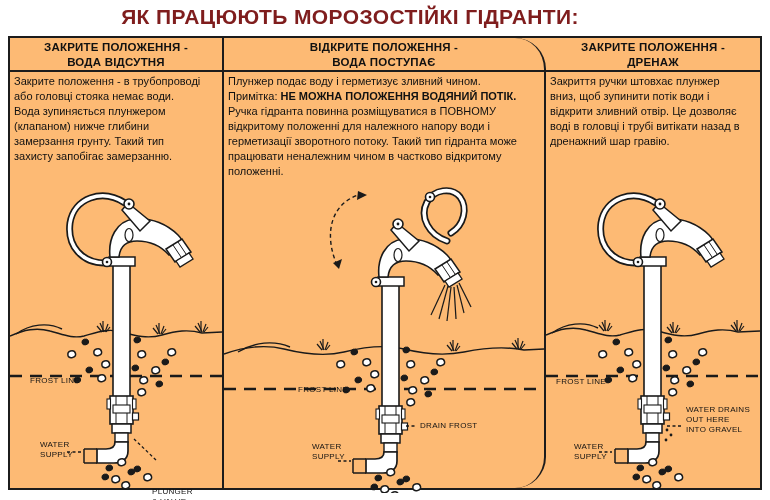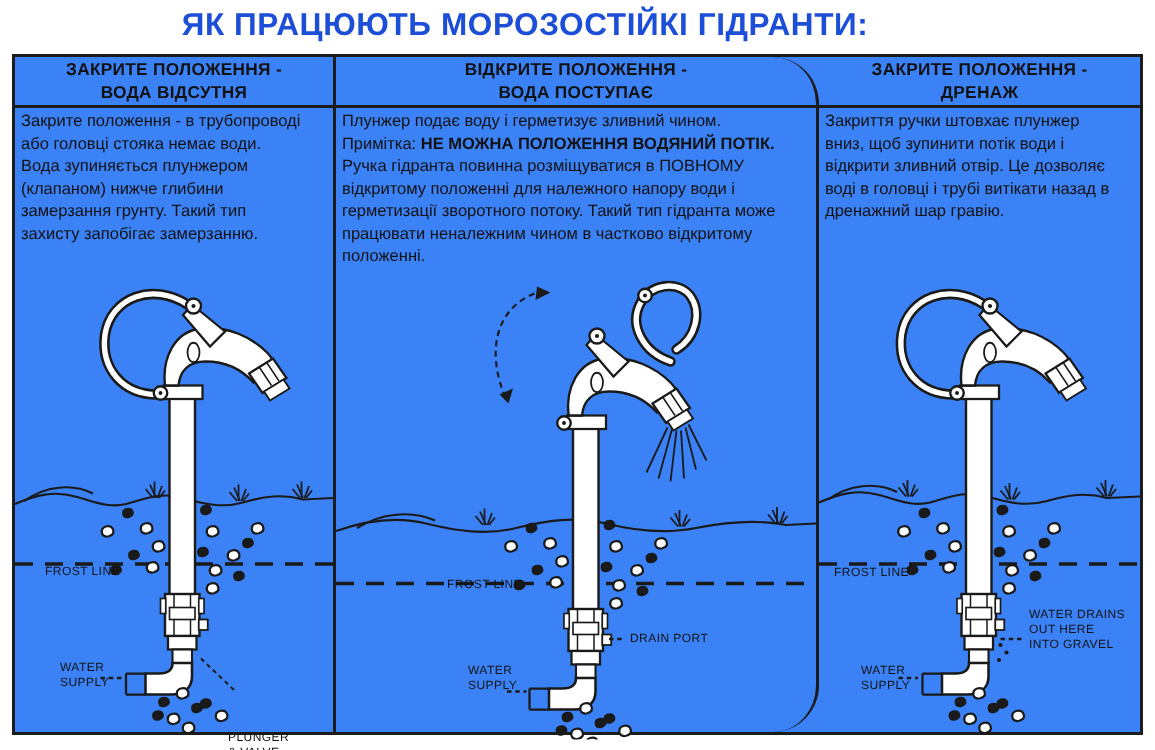--- a/index.html
+++ b/index.html
@@ -3,25 +3,25 @@
 <meta charset="utf-8">
 <style>
   html,body { margin:0; padding:0; }
   body {
     width:770px; height:500px; background:#ffffff; position:relative;
     font-family:"Liberation Sans", sans-serif; color:#111;
     overflow:hidden;
   }
   .title {
     position:absolute; top:5px; left:0; width:700px; text-align:center;
-    font-size:21px; font-weight:bold; letter-spacing:0.4px; color:#1d4ed8;
+    font-size:21px; font-weight:bold; letter-spacing:0.4px; color:#7f1d1d;
   }
   .table {
     position:absolute; left:8px; top:36px; width:750px; height:450px;
-    border:2px solid #1c1c1c; display:flex; background:#3b82f6;
+    border:2px solid #1c1c1c; display:flex; background:#fdba74;
   }
   .col { position:relative; display:flex; flex-direction:column; box-sizing:content-box; }
   .col-divider { border-right:2px solid #1c1c1c; }
   .c1 { width:212px; } .c2 { width:320px;border-radius:31px; } .c3 { width:214px; }
   .hdr {
     height:30px; border-bottom:2px solid #1c1c1c; text-align:center;
     font-weight:bold; font-size:11.5px; line-height:15px; padding-top:2px;
     white-space:pre-line; letter-spacing:0.2px;
   }
   .cbody { position:relative; flex:1; font-size:11px; line-height:15px; }
@@ -183,21 +183,21 @@
               <path d="M230 104 L232 136"></path>
             <path d="M233 102 L240 130"></path>
               <path d="M235 100 L247 124"></path>
           </g>
           <use href="#lower" transform="translate(55,10)"></use>
           <path d="M182 243 H191" fill="none" stroke="#1a1a1a" stroke-width="1.6" stroke-dasharray="3 2.5"></path>
           <path d="M114 278 H127" fill="none" stroke="#1a1a1a" stroke-width="1.6" stroke-dasharray="3 2.5"></path>
         </svg>
       </div>
       <div class="lbl" style="left:74px; top:313px;">FROST LINE</div>
-      <div class="lbl" style="left:196px; top:349px;">DRAIN PORT</div>
+      <div class="lbl" style="left:196px; top:349px;">DRAIN FROST</div>
       <div class="lbl" style="left:88px; top:370px;">WATER
 SUPPLY</div>
     </div>
   </div>
 
   <div class="col c3">
     <div class="hdr">ЗАКРИТЕ ПОЛОЖЕННЯ -
 ДРЕНАЖ</div>
     <div class="cbody">
       <div class="txt"><span>Закриття ручки штовхає плунжер вниз, щоб зупинити потік води і відкрити зливний отвір. Це дозволяє воді в головці і трубі витікати назад в дренажний шар гравію.</span><b></b><span></span></div>

